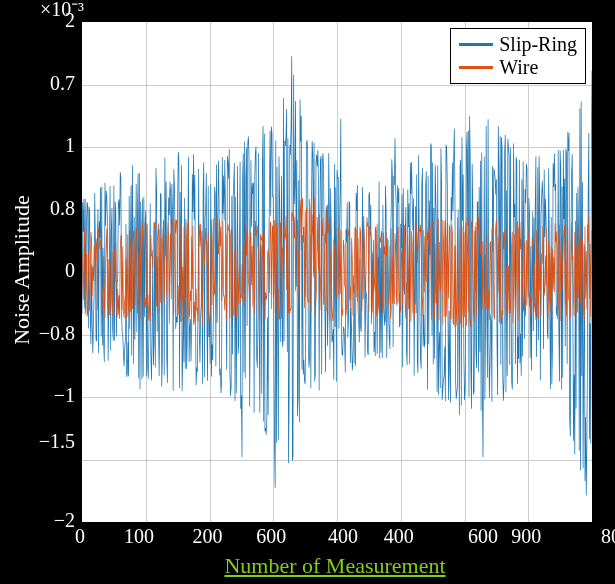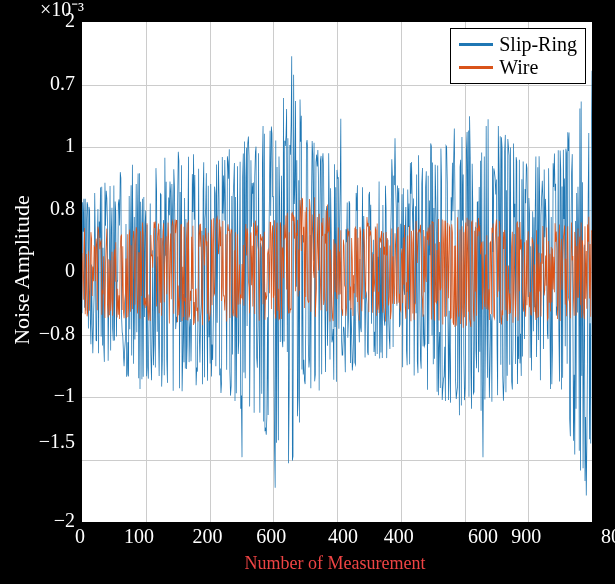--- a/index.html
+++ b/index.html
@@ -57,24 +57,25 @@
     font-size: 22px;
     transform: translate(-50%, -50%) rotate(-90deg);
     transform-origin: center;
     white-space: nowrap;
     left: 22px;
   }
   .x-axis-label {
     position: absolute;
     left: 335px;
     top: 553px;
-    color: #ef4444;
-    font-size: 18px;
+    color: #84cc16;
+    font-size: 22px;
     transform: translateX(-50%);
     white-space: nowrap;
+    text-decoration: underline;
   }
   .legend {
     position: absolute;
     right: 6px;
     top: 6px;
     background: #fff;
     border: 1.5px solid #000;
     padding: 4px 8px;
     font-size: 20px;
     color: #000;

